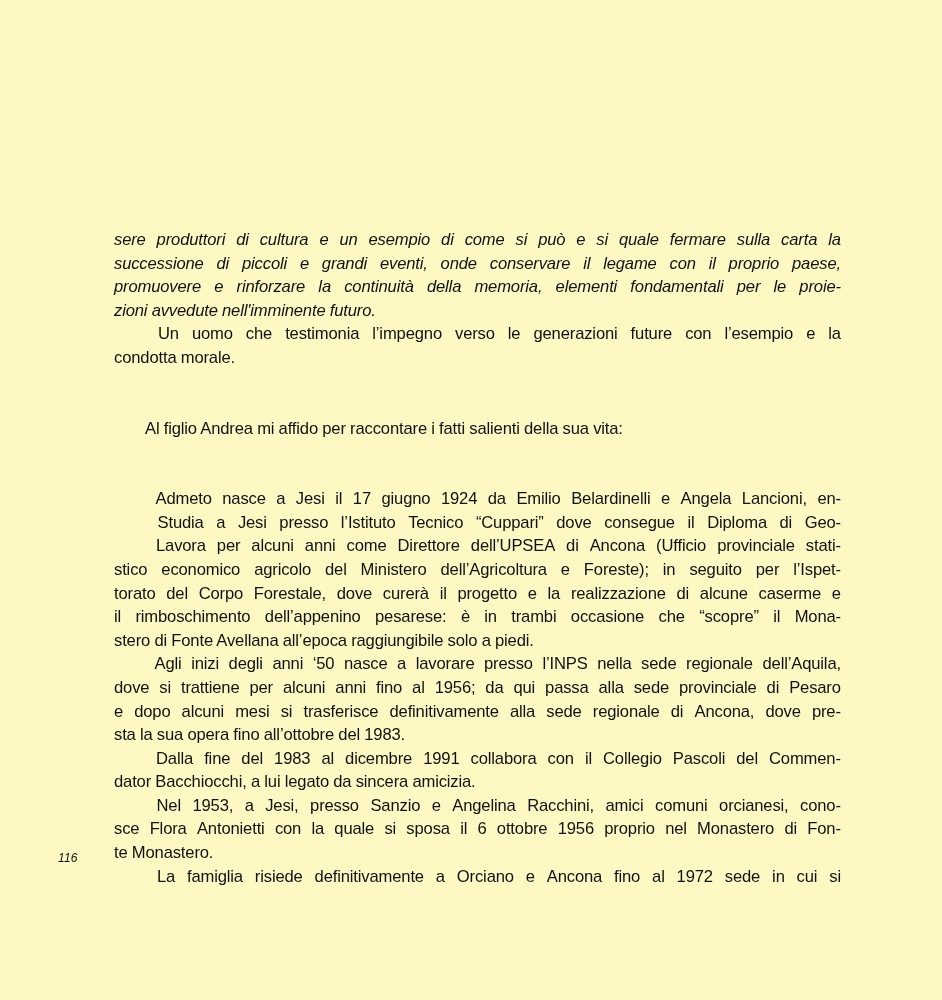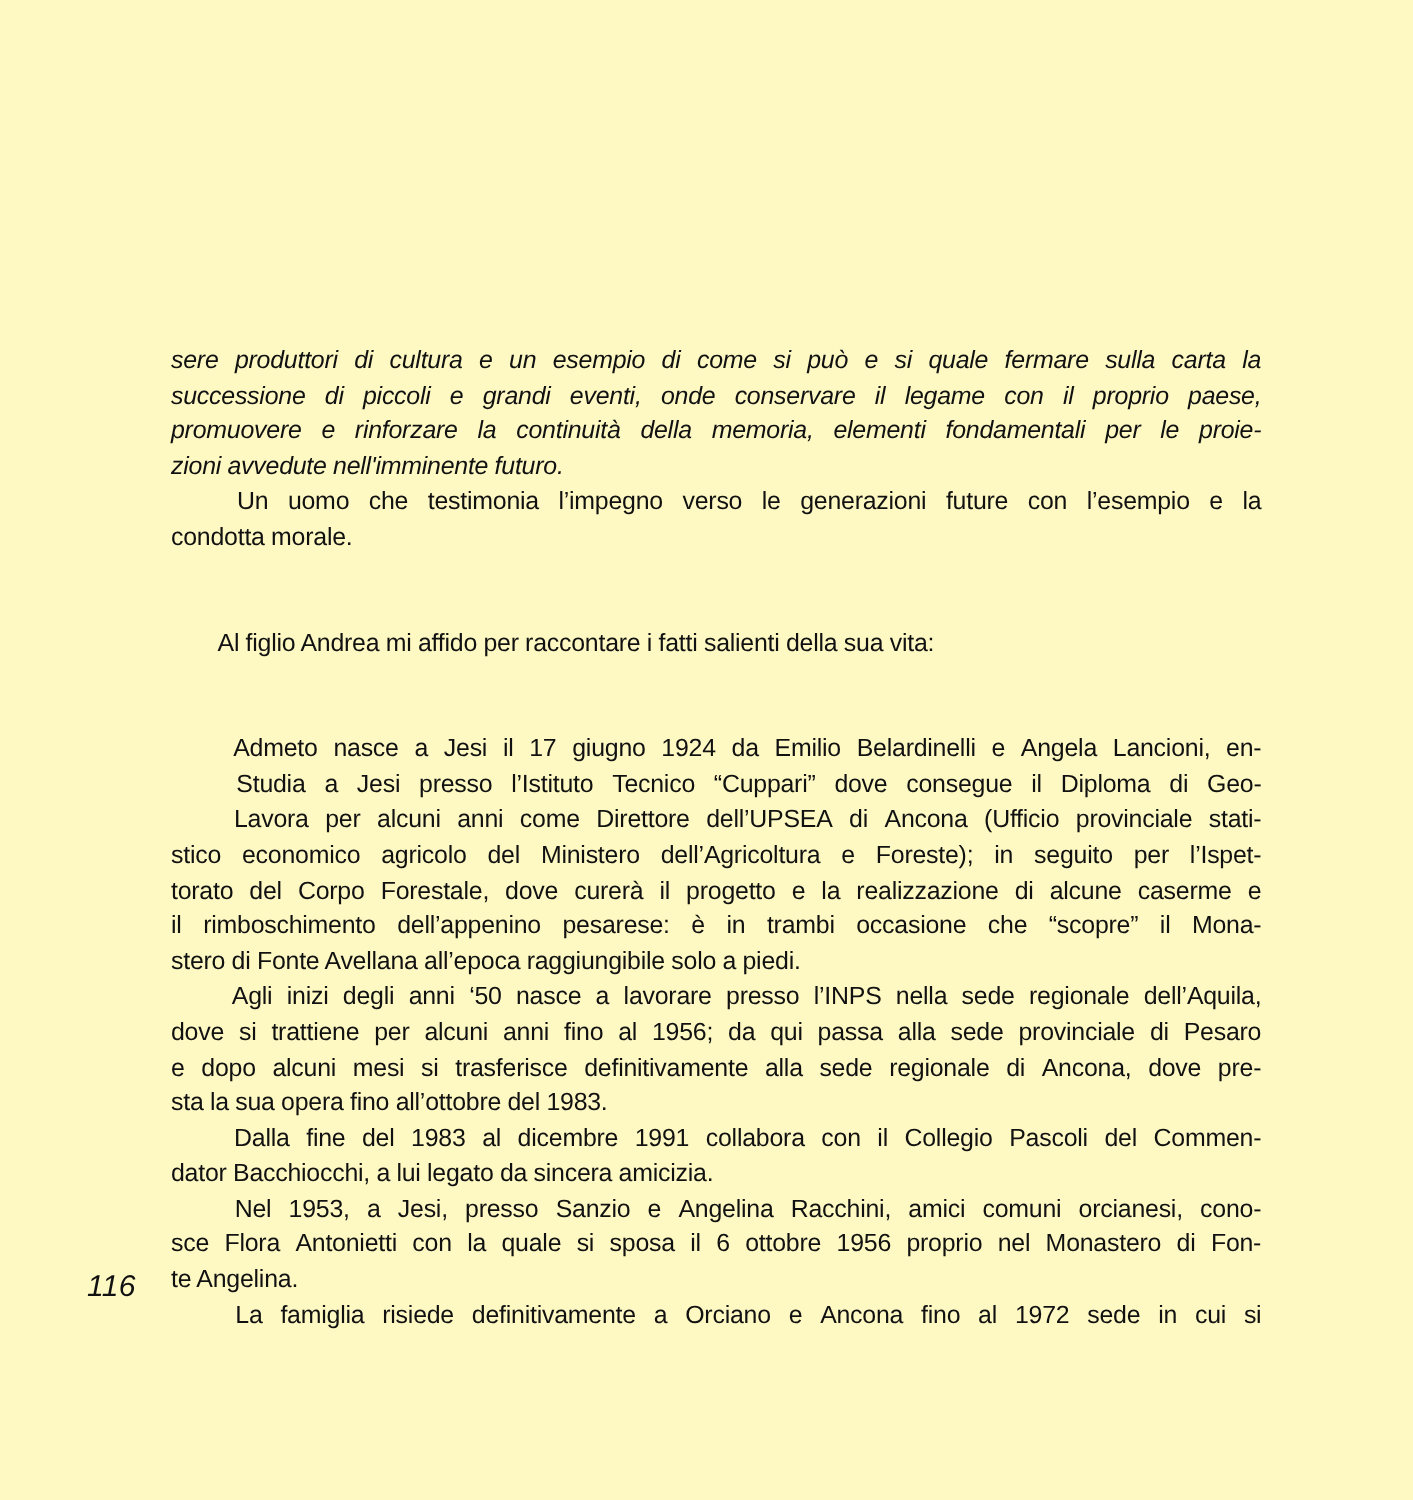--- a/index.html
+++ b/index.html
@@ -67,21 +67,21 @@
     display: inline-block;
     width: 31px;
   }
   .spacer-2 { height: 47px; }
 
   
   #folio {
     position: absolute;
     left: 58px;
     top: 847px;
-    font-size: 20px;
+    font-size: 12px;
     line-height: 23.6px;
     font-style: italic;
     letter-spacing: 0.2px;
     color: #111111;
   }
 </style>
 </head>
 <body>
 
 <div id="page">
@@ -380,21 +380,21 @@
           <span>il</span>
           <span>6</span>
           <span>ottobre</span>
           <span>1956</span>
           <span>proprio</span>
           <span>nel</span>
           <span>Monastero</span>
           <span>di</span>
           <span>Fon-</span>
       </span>
-      <span class="line">te Angelina.</span>
+      <span class="line">te Monastero.</span>
     </p>
 
     <p class="para">
       <span class="line just">
         <span class="indent"></span>
           <span>La</span>
           <span>famiglia</span>
           <span>risiede</span>
           <span>definitivamente</span>
           <span>a</span>

